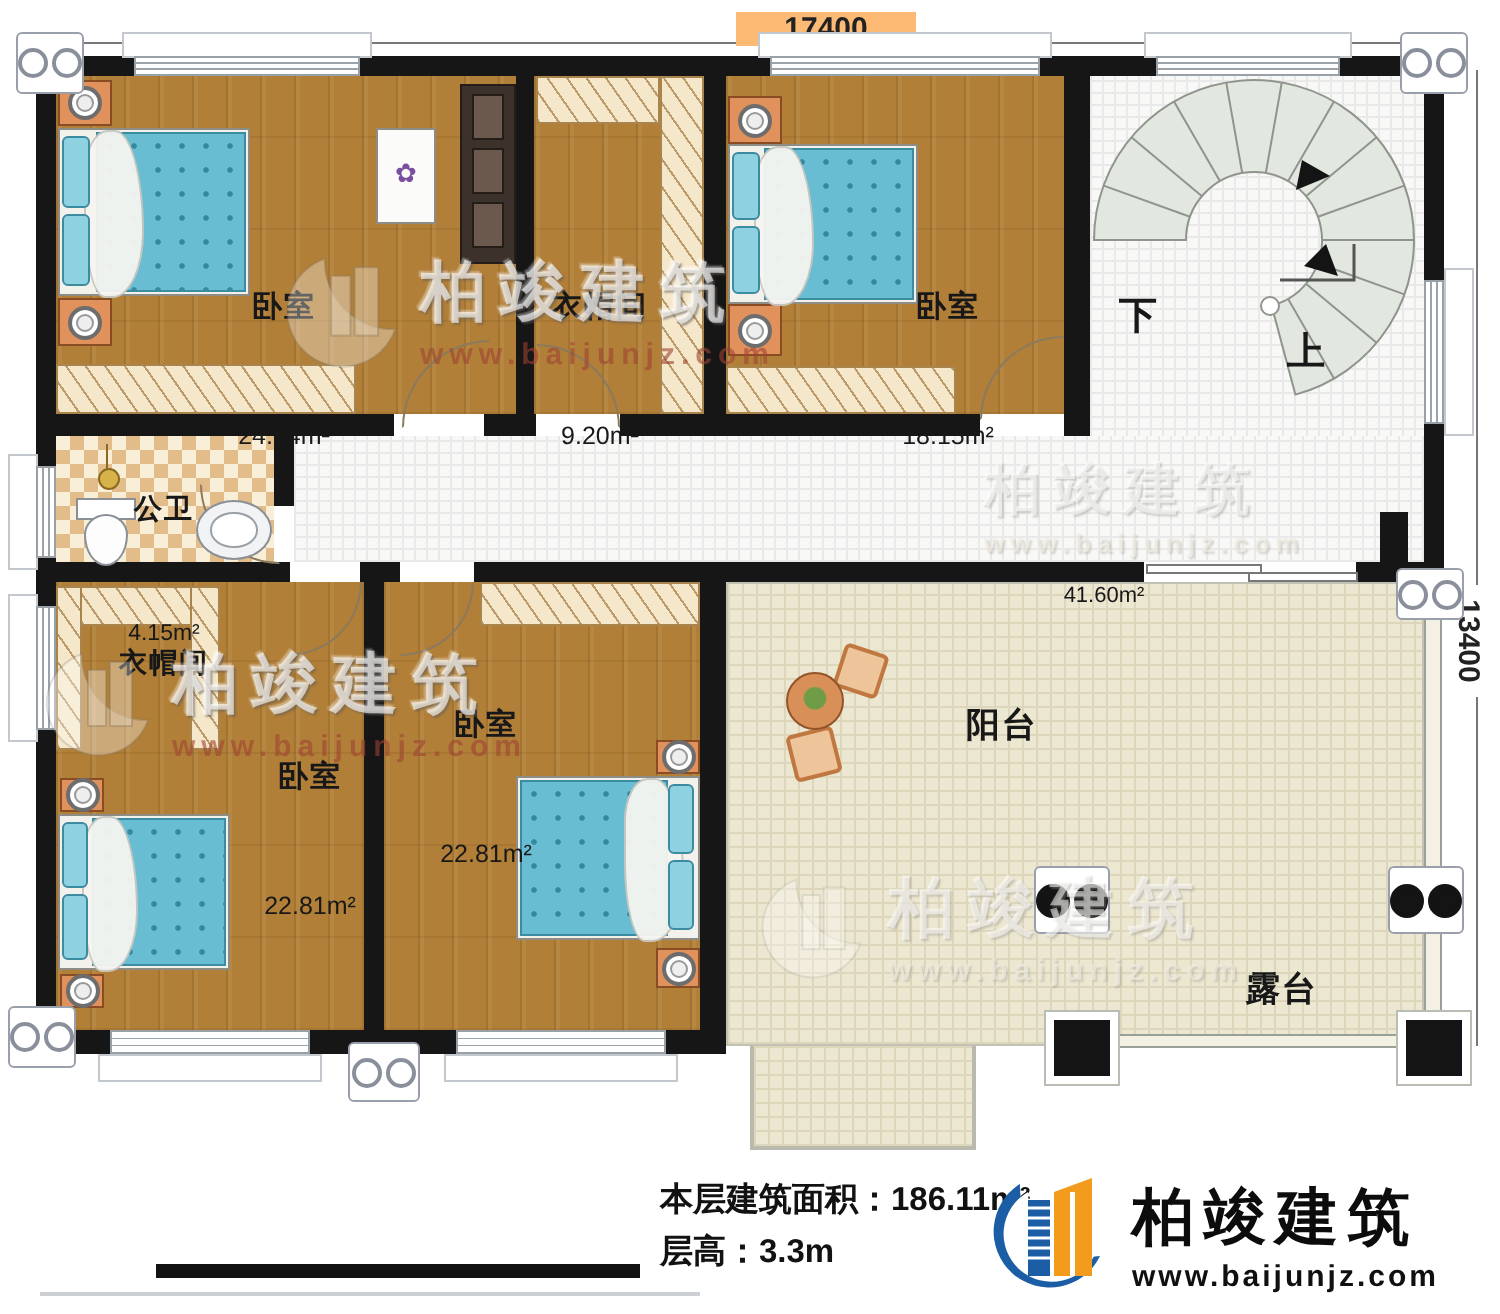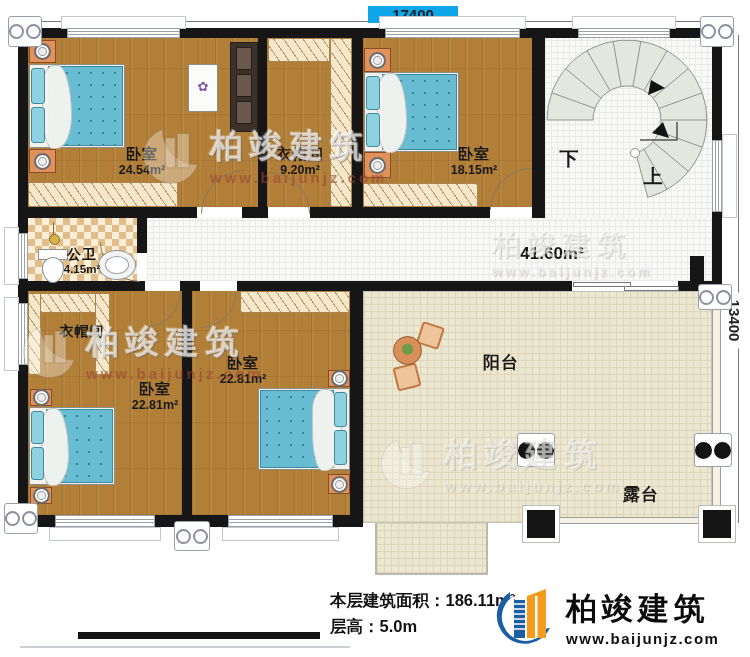--- a/index.html
+++ b/index.html
@@ -51,21 +51,21 @@
   .dresser{background:#fbfbf9;border:1px solid #8d8d85;box-sizing:border-box;text-align:center;}
   .toilet-tank{background:#fff;border:1px solid #8b9097;}
   .toilet-bowl{background:#fdfdfd;border:1px solid #8b9097;border-radius:50% 50% 50% 50%/40% 40% 60% 60%;}
   .sink{background:#f2f3f4;border:1px solid #8b9097;border-radius:50%;display:flex;align-items:center;justify-content:center;}
   .sink i{display:block;width:60%;height:55%;border:1px solid #9aa0a8;border-radius:50%;background:#fff;}
   .rtable{background:radial-gradient(circle at 50% 45%,#6f9c47 0 26%,#d98f58 30% 100%);border:1px solid #92552a;border-radius:50%;}
   .chair{background:#eec49a;border:2px solid #c07840;border-radius:3px;box-shadow:inset 0 0 0 3px #e3a univ;box-sizing:border-box;}
   
   .rlabel{color:#181818;text-align:center;line-height:1.12;font-weight:700;}
   .rname{font-size:15px;letter-spacing:1px;}
-  .rarea{font-size:12.5px;font-weight:700;}
+  .rarea{font-size:12.5px;font-weight:400;margin-top:48px;}
   .dim{color:#222;font-weight:700;font-size:15px;}
   .dimline{border-top:1px solid #777;}
   .dimlinev{border-left:1px solid #777;}
   .wm{pointer-events:none;}
   .wm .chars{font-size:33px;font-weight:900;letter-spacing:7px;color:rgba(255,255,255,.62);
              text-shadow:1px 1px 1px rgba(100,95,90,.55), -1px -1px 1px rgba(255,255,255,.4);white-space:nowrap;}
   .wm .url{font-size:15px;font-weight:800;letter-spacing:3px;white-space:nowrap;}
   .wm.red .url{color:rgba(158,66,52,.6);}
   .wm.white .chars{color:rgba(255,255,255,.55);text-shadow:1px 1px 1px rgba(150,148,140,.4);}
   .wm.white .url{color:rgba(240,235,225,.65);text-shadow:1px 1px 1px rgba(150,148,140,.35);}
@@ -76,21 +76,21 @@
   .finfo{font-size:16.5px;color:#121212;font-weight:700;line-height:1.55;white-space:nowrap;}
   .logo-name{font-size:31px;font-weight:900;color:#0c0c0c;letter-spacing:5px;white-space:nowrap;}
   .logo-url{font-size:15px;font-weight:800;color:#101010;letter-spacing:1.5px;white-space:nowrap;}
 </style>
 </head>
 <body>
 
 <div id="stage">
 
   <div class="abs dimline" style="left:30px;top:21px;width:690px;"></div>
-  <div class="abs dim" style="left:368px;top:6px;width:90px;text-align:center;background:#0ea5e9;">17400</div>
+  <div class="abs dim" style="left:368px;top:6px;width:90px;text-align:center;background:#fdba74;">17400</div>
   <div class="abs dimlinev" style="left:738px;top:35px;height:488px;"></div>
   <div class="abs dim" style="left:706px;top:312px;width:56px;text-align:center;background:#fff;transform:rotate(90deg);transform-origin:center;">13400</div>
 
   <div class="abs wood" style="left:28px;top:38px;width:230px;height:169px;"></div>
   <div class="abs wood" style="left:267px;top:38px;width:85px;height:169px;"></div>
   <div class="abs wood" style="left:363px;top:38px;width:169px;height:169px;"></div>
   <div class="abs grid" style="left:545px;top:38px;width:167px;height:243px;"></div>
   <div class="abs grid" style="left:147px;top:218px;width:565px;height:63px;"></div>
   <div class="abs checker" style="left:28px;top:218px;width:109px;height:63px;"></div>
   <div class="abs wood" style="left:28px;top:291px;width:154px;height:224px;"></div>
@@ -279,21 +279,21 @@
   </div>
   <div class="abs rlabel" style="left:428px;top:146px;width:92px;">
     <div class="rname">卧室</div>
     <div class="rarea">18.15m²</div>
   </div>
   <div class="abs rlabel" style="left:50px;top:247px;width:64px;">
     <div class="rname" style="font-size:14px;">公卫</div>
     <div class="rarea" style="font-size:11.5px;">4.15m²</div>
   </div>
   <div class="abs rlabel" style="left:512px;top:244px;width:80px;">
-    <div class="rarea" style="font-size:17px;">41.60m²</div>
+    <div class="rarea" style="font-size:11px;">41.60m²</div>
   </div>
   <div class="abs rlabel" style="left:50px;top:324px;width:64px;">
     <div class="rname" style="font-size:14px;">衣帽间</div>
   </div>
   <div class="abs rlabel" style="left:110px;top:381px;width:90px;">
     <div class="rname">卧室</div>
     <div class="rarea">22.81m²</div>
   </div>
   <div class="abs rlabel" style="left:198px;top:355px;width:90px;">
     <div class="rname">卧室</div>
@@ -342,21 +342,21 @@
       <div class="chars">柏竣建筑</div>
       <div class="url">www.baijunjz.com</div>
     </div>
   </div>
 
   <div class="abs" style="left:78px;top:632px;width:242px;height:7px;background:#121212;"></div>
   <div class="abs" style="left:20px;top:646px;width:330px;height:2px;background:#ccd0d4;"></div>
 
   <div class="abs finfo" style="left:330px;top:588px;">
     <div><span>本层建筑面积：</span><span>186.11m²</span></div>
-    <div><span>层高：</span><span>5.0m</span></div>
+    <div><span>层高：</span><span>3.3m</span></div>
   </div>
 
   <div class="abs" style="left:486px;top:584px;display:flex;align-items:center;gap:8px;">
     <svg width="72" height="66" viewBox="0 0 72 66">
       <path d="M24 8 A28 28 0 1 0 64 44 A35 35 0 0 1 24 8 Z" fill="#1b5ea6"></path>
       <path d="M28 12 A24 24 0 1 0 62 42 A30 30 0 0 1 28 12 Z" fill="#ffffff"></path>
       <rect x="28" y="16" width="11" height="38" fill="#1b5ea6"></rect>
       <path d="M28 20h11 M28 25h11 M28 30h11 M28 35h11 M28 40h11 M28 45h11" stroke="#ffffff" stroke-width="1.6"></path>
       <polygon points="41,12 60,5 60,54 41,54" fill="#f29b1d"></polygon>
       <rect x="49" y="12" width="2.5" height="42" fill="#ffffff"></rect>

